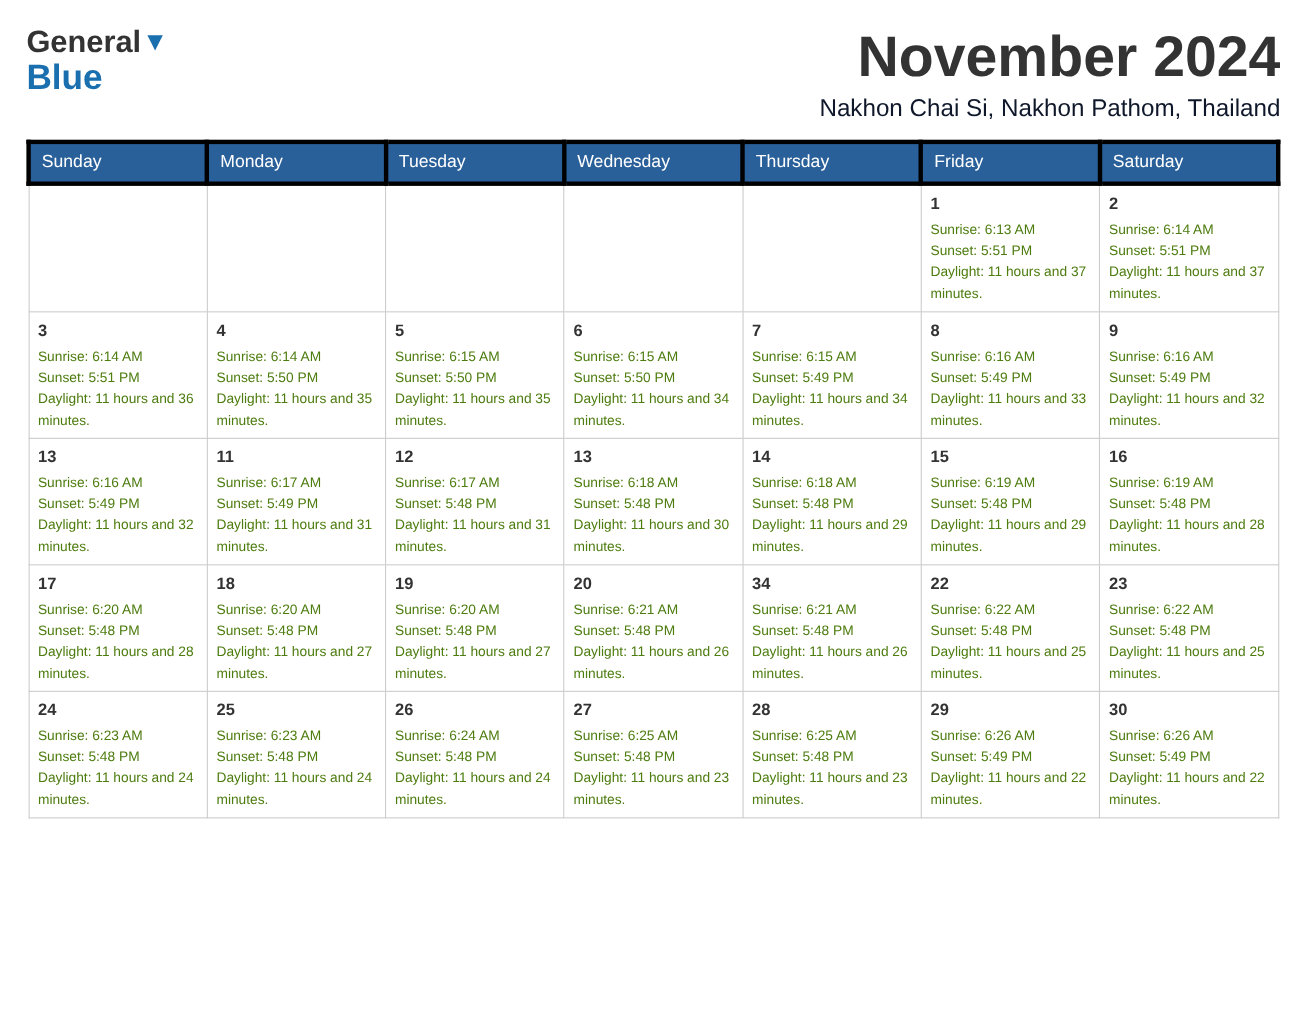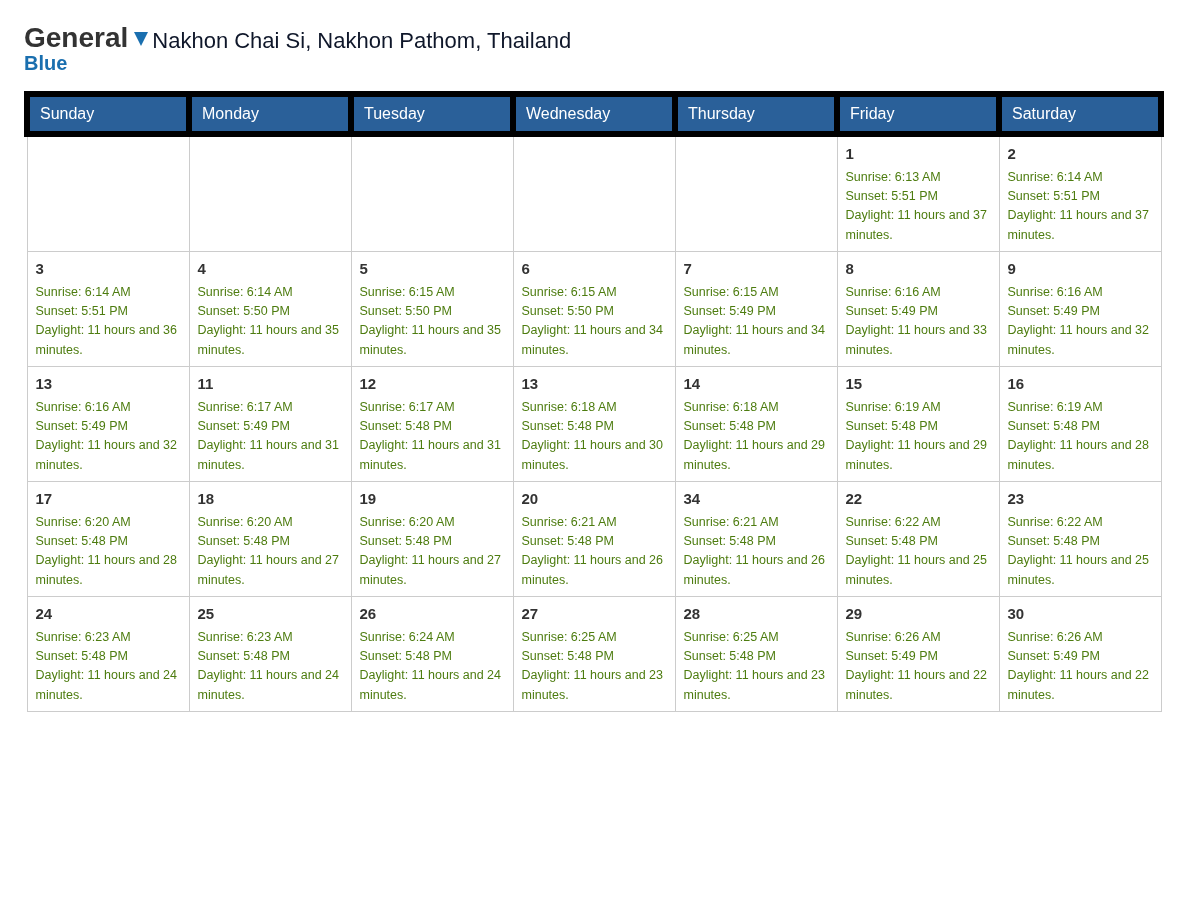--- a/index.html
+++ b/index.html
@@ -7,41 +7,41 @@
       font-family: Arial, sans-serif;
       background: #fff;
       color: #333;
       padding: 24px;
       width: 1188px;
       min-height: 918px;
     }
     .header {
       display: flex;
       align-items: flex-start;
-      justify-content: flex-start;
+      justify-content: space-between;
       margin-bottom: 16px;
     }
     .logo {
       display: flex;
       flex-direction: column;
       align-items: flex-start;
     }
     .logo-text {
       font-size: 28px;
       font-weight: bold;
       color: #333;
       line-height: 1;
     }
     .logo-row1 {
       display: flex;
       align-items: center;
     }
     .logo-blue-text {
       color: #1a6faf;
-      font-size: 20px;
+      font-size: 32px;
       font-weight: bold;
     }
     .title-block {
       text-align: right;
     }
     .month-title {
       font-size: 52px;
       font-weight: bold;
       color: #333;
       line-height: 1.1;
@@ -56,21 +56,21 @@
       border-collapse: collapse;
       border: 1px solid #aaa;
     }
     .calendar th {
       background-color: #2a6099;
       color: #fff;
       padding: 8px 10px;
       font-size: 16px;
       font-weight: normal;
       text-align: left;
-      border: 6px solid #000000;
+      border: 4px solid #000000;
     }
     .calendar td {
       vertical-align: top;
       padding: 6px 8px;
       border: 1px solid #ccc;
       width: calc(100% / 7);
       min-height: 110px;
       font-size: 13px;
       color: #333;
       line-height: 1.5;
@@ -98,20 +98,21 @@
   <div class="logo">
     <div class="logo-row1">
       <span class="logo-text">General</span>
       <svg width="22" height="22" viewBox="0 0 22 22" style="margin-left:2px;margin-top:2px;">
         <polygon points="4,4 18,4 11,18" fill="#1a6faf"></polygon>
       </svg>
     </div>
     <span class="logo-blue-text">Blue</span>
   </div>
   <div class="title-block">
+    <div class="month-title">November 2024</div>
     <div class="location-title">Nakhon Chai Si, Nakhon Pathom, Thailand</div>
   </div>
 </div>
 
 <table class="calendar">
   <thead>
     <tr>
     <th>Sunday</th>
         <th>Monday</th>
         <th>Tuesday</th>

